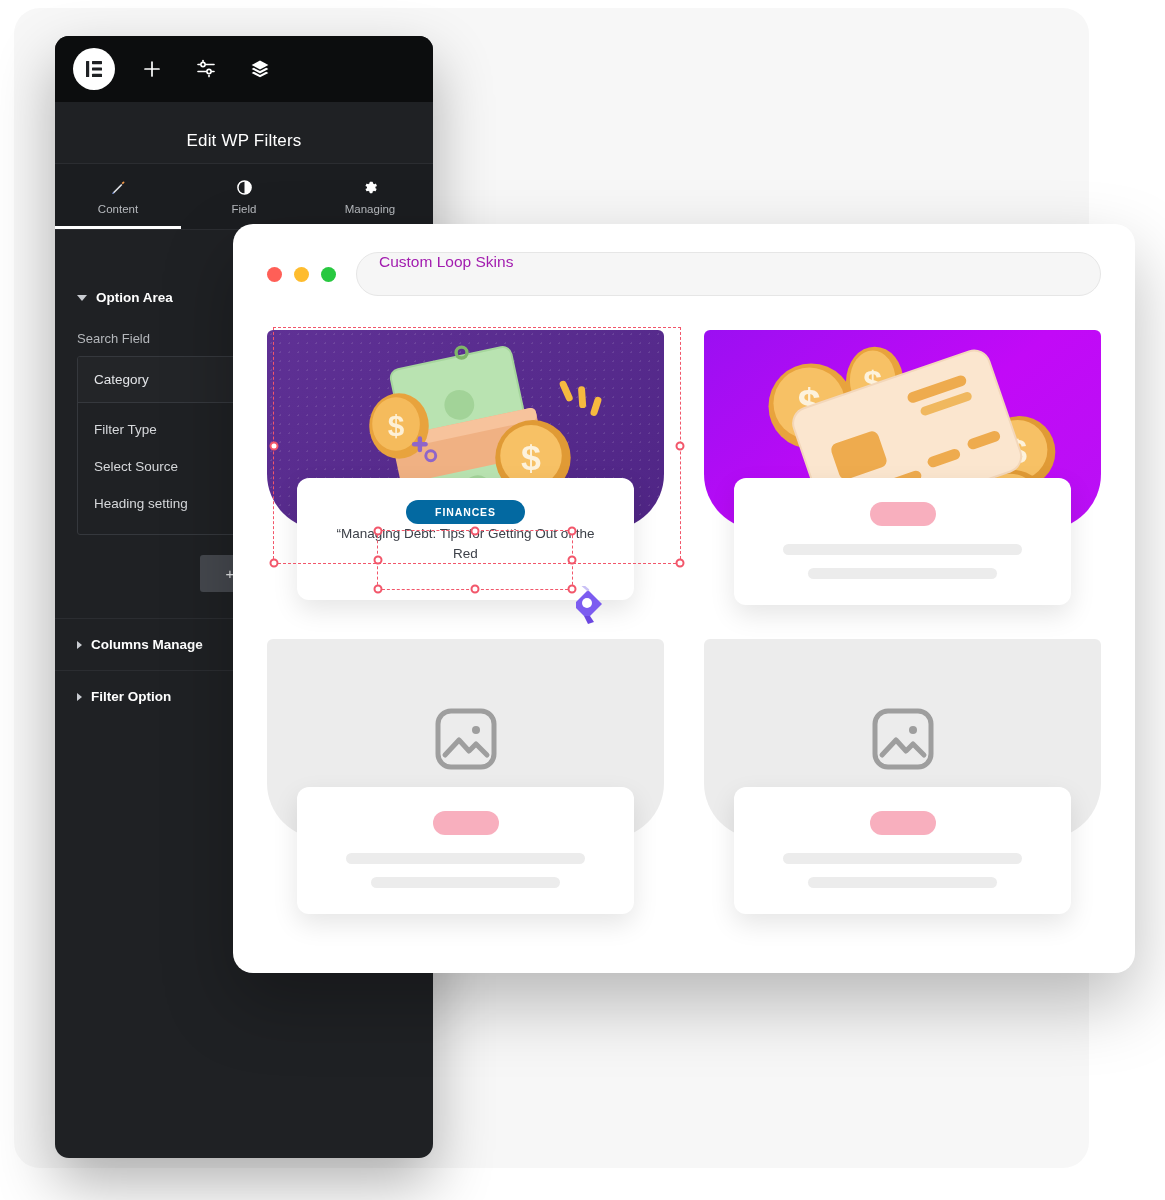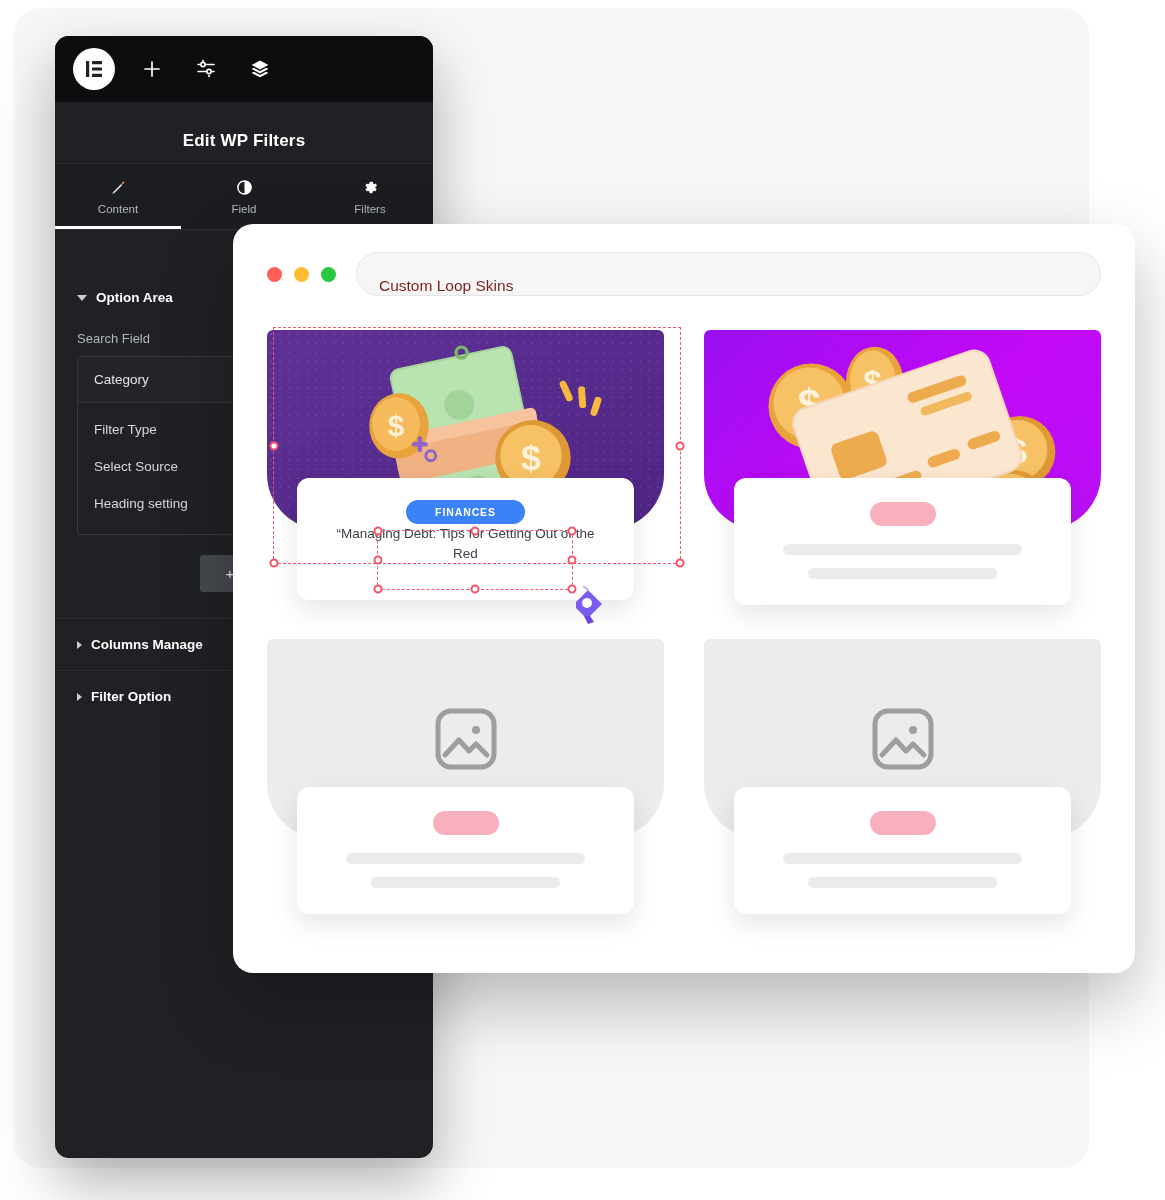--- a/index.html
+++ b/index.html
@@ -72,21 +72,21 @@
     height: 62px;
     background: #1f2124;
     display: flex;
     align-items: center;
     justify-content: center;
     border-bottom: 1px solid #2b2d31;
   }
   .editor-title {
     color: #ffffff;
     font-size: 17px;
-    font-weight: bold;
+    font-weight: normal;
     letter-spacing: .2px;
     margin-top: 16px;
   }
 
   .editor-tabs {
     height: 66px;
     display: flex;
     background: #1b1d20;
     border-bottom: 1px solid #2b2d31;
   }
@@ -207,23 +207,23 @@
   .lights { display: flex; gap: 12px; flex: none; }
   .light { width: 15px; height: 15px; border-radius: 50%; }
 
   .url-bar {
     flex: 1;
     height: 44px;
     background: #f6f6f6;
     border: 1px solid #e6e6e6;
     border-radius: 22px;
     display: flex;
-    align-items: flex-end;
+    align-items: flex-start;
     padding: 0 22px;
-    color: #7f1d1d;
+    color: #a21caf;
     font-size: 15.5px;
   }
 
   .grid {
     padding: 6px 34px 0;
     display: grid;
     grid-template-columns: 1fr 1fr;
     column-gap: 40px;
     row-gap: 34px;
   }
@@ -264,21 +264,21 @@
     background: #ffffff;
     border-radius: 12px;
     box-shadow: 0 10px 26px rgba(0,0,0,.10);
     padding: 22px 26px 26px;
     text-align: center;
     min-height: 122px;
   }
 
   .badge {
     display: inline-block;
-    background: #3b82f6;
+    background: #0369a1;
     color: #ffffff;
     font-size: 10.5px;
     font-weight: bold;
     letter-spacing: .9px;
     padding: 6px 29px;
     border-radius: 14px;
   }
 
   .card-title {
     color: #3d4149;
@@ -400,21 +400,21 @@
         </span>
         <span>Field</span>
       </div>
       <div class="editor-tab">
         <span class="ticon">
           <svg width="17" height="17" viewBox="0 0 17 17" fill="#ffffff">
             <path d="M8.5 5.4a3.1 3.1 0 1 0 0 6.2 3.1 3.1 0 0 0 0-6.2zm0 4.5a1.4 1.4 0 1 1 0-2.8 1.4 1.4 0 0 1 0 2.8z"></path>
             <path d="M14.6 9.7l-1.2-.5a5 5 0 0 0 0-1.4l1.2-.5a.5.5 0 0 0 .25-.65l-.75-1.75a.5.5 0 0 0-.65-.25l-1.2.5a5 5 0 0 0-1.2-.7l-.2-1.3a.5.5 0 0 0-.5-.4H8.1a.5.5 0 0 0-.5.4l-.2 1.3a5 5 0 0 0-1.2.7l-1.2-.5a.5.5 0 0 0-.65.25L3.6 6.6a.5.5 0 0 0 .25.65l1.2.5a5 5 0 0 0 0 1.4l-1.2.5a.5.5 0 0 0-.25.65l.75 1.75a.5.5 0 0 0 .65.25l1.2-.5c.37.29.77.53 1.2.7l.2 1.3a.5.5 0 0 0 .5.4h1.9a.5.5 0 0 0 .5-.4l.2-1.3c.43-.17.83-.41 1.2-.7l1.2.5a.5.5 0 0 0 .65-.25l.75-1.75a.5.5 0 0 0-.25-.65z"></path>
           </svg>
         </span>
-        <span>Filters</span>
+        <span>Managing</span>
       </div>
     </div>
 
     <div class="panel-gap"></div>
 
     <div class="section-block">
       <div class="section-header">
         <span class="caret open"></span>
         <span>Option Area</span>
       </div>

